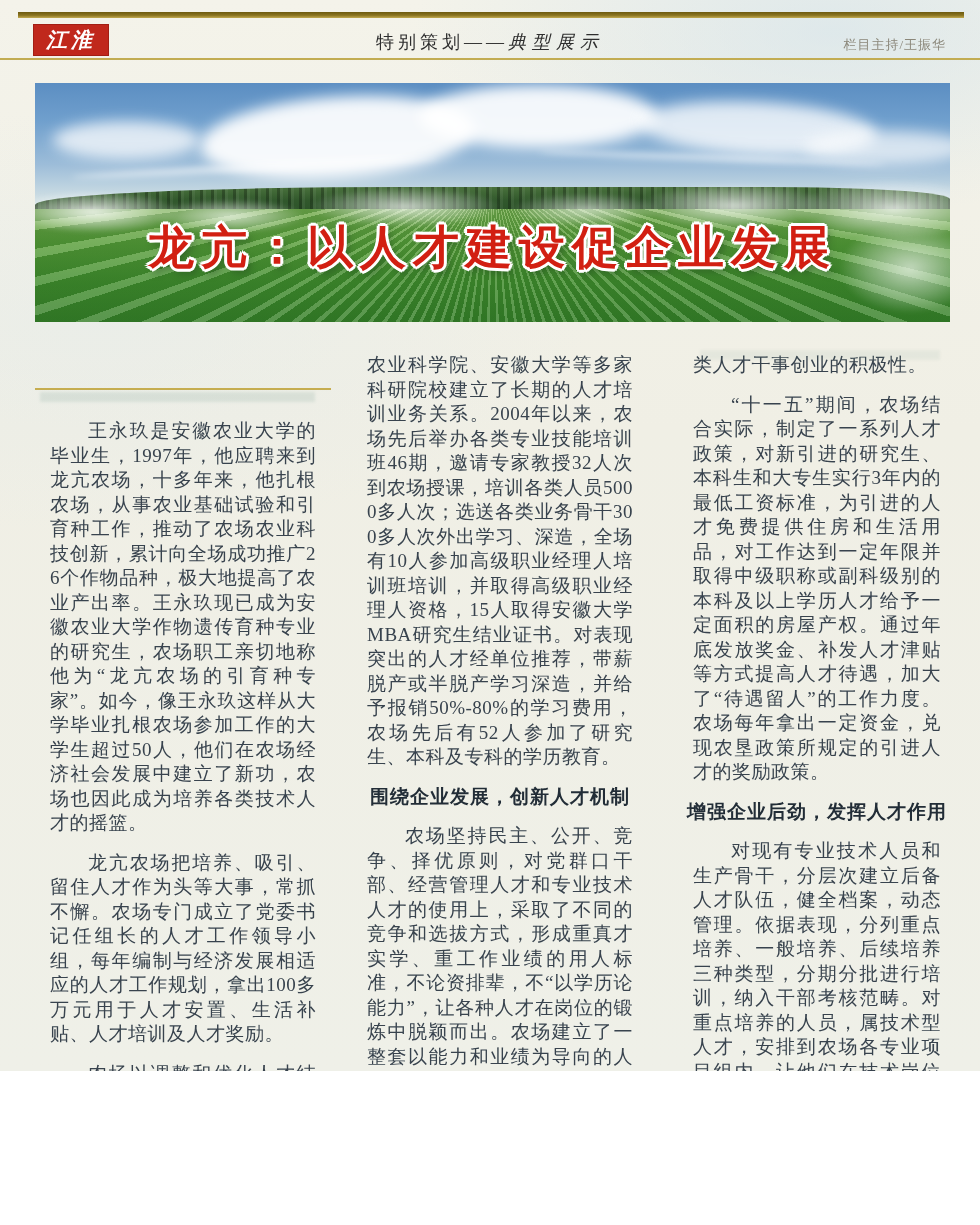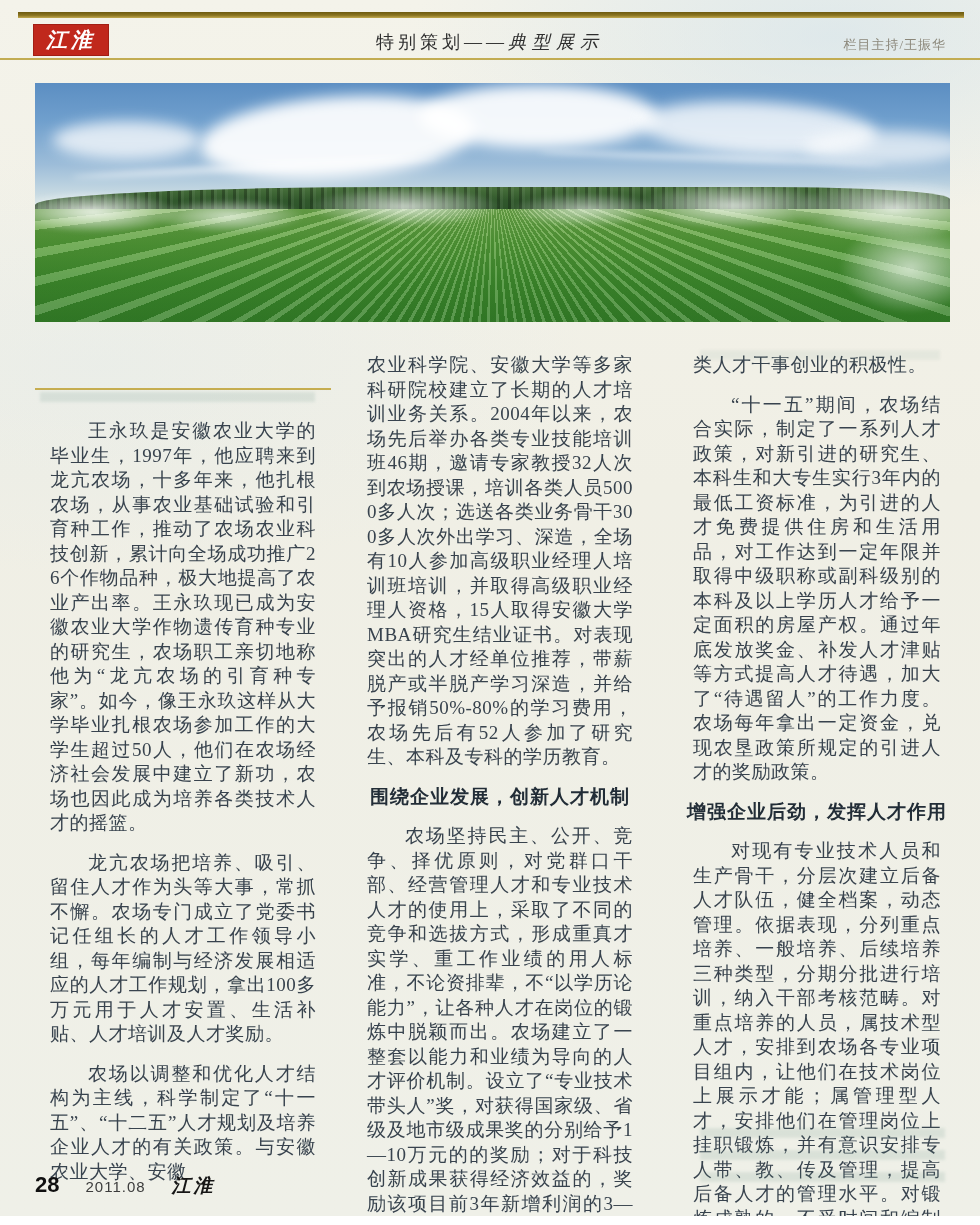--- a/index.html
+++ b/index.html
@@ -1,17 +1,17 @@
 <!DOCTYPE html>
 <html><head>
 <meta charset="utf-8">
 <style>
   html,body{margin:0;padding:0;background:#ffffff;}
   .page{
-    position:relative;width:980px;height:1216px;overflow:hidden;
+    position:relative;width:980px;height:1071px;overflow:hidden;
     background:
       radial-gradient(ellipse 600px 260px at 85% 3%, rgba(205,224,235,.55), rgba(205,224,235,0) 70%),
       radial-gradient(ellipse 700px 300px at 10% 30%, rgba(222,233,236,.35), rgba(222,233,236,0) 70%),
       linear-gradient(180deg,#f4f3ea 0%,#f0efe5 40%,#eff0e8 100%);
     font-family:"Liberation Serif","DejaVu Serif",serif;
   }
   
   .top-rule{position:absolute;left:18px;right:16px;top:12px;height:6px;
     background:linear-gradient(180deg,#6d5a10 0%,#8a7420 55%,#c3ab52 100%);}
   .header-rule{position:absolute;left:0;right:0;top:58px;height:2px;background:#c2ac52;}
@@ -112,20 +112,21 @@
     <div class="streak s2"></div>
     <div class="trees"></div>
     <div class="field"></div>
     <div class="spray sp1"></div>
     <div class="spray sp2"></div>
     <div class="spray sp3"></div>
     <div class="spray sp4"></div>
     <div class="spray sp5"></div>
     <div class="spray sp6"></div>
     <div class="spray sp7"></div>
+    <div class="hero-title">龙亢：以人才建设促企业发展</div>
   </div>
 
   <div class="byline-rule"></div>
 
   <div class="col col-1">
       <p class="indent">王永玖是安徽农业大学的毕业生，1997年，他应聘来到龙亢农场，十多年来，他扎根农场，从事农业基础试验和引育种工作，推动了农场农业科技创新，累计向全场成功推广26个作物品种，极大地提高了农业产出率。王永玖现已成为安徽农业大学作物遗传育种专业的研究生，农场职工亲切地称他为“龙亢农场的引育种专家”。如今，像王永玖这样从大学毕业扎根农场参加工作的大学生超过50人，他们在农场经济社会发展中建立了新功，农场也因此成为培养各类技术人才的摇篮。</p>
       <p class="indent">龙亢农场把培养、吸引、留住人才作为头等大事，常抓不懈。农场专门成立了党委书记任组长的人才工作领导小组，每年编制与经济发展相适应的人才工作规划，拿出100多万元用于人才安置、生活补贴、人才培训及人才奖励。</p>
       <p class="indent">农场以调整和优化人才结构为主线，科学制定了“十一五”、“十二五”人才规划及培养企业人才的有关政策。与安徽农业大学、安徽</p>
     </div>
   <div class="col col-2">

